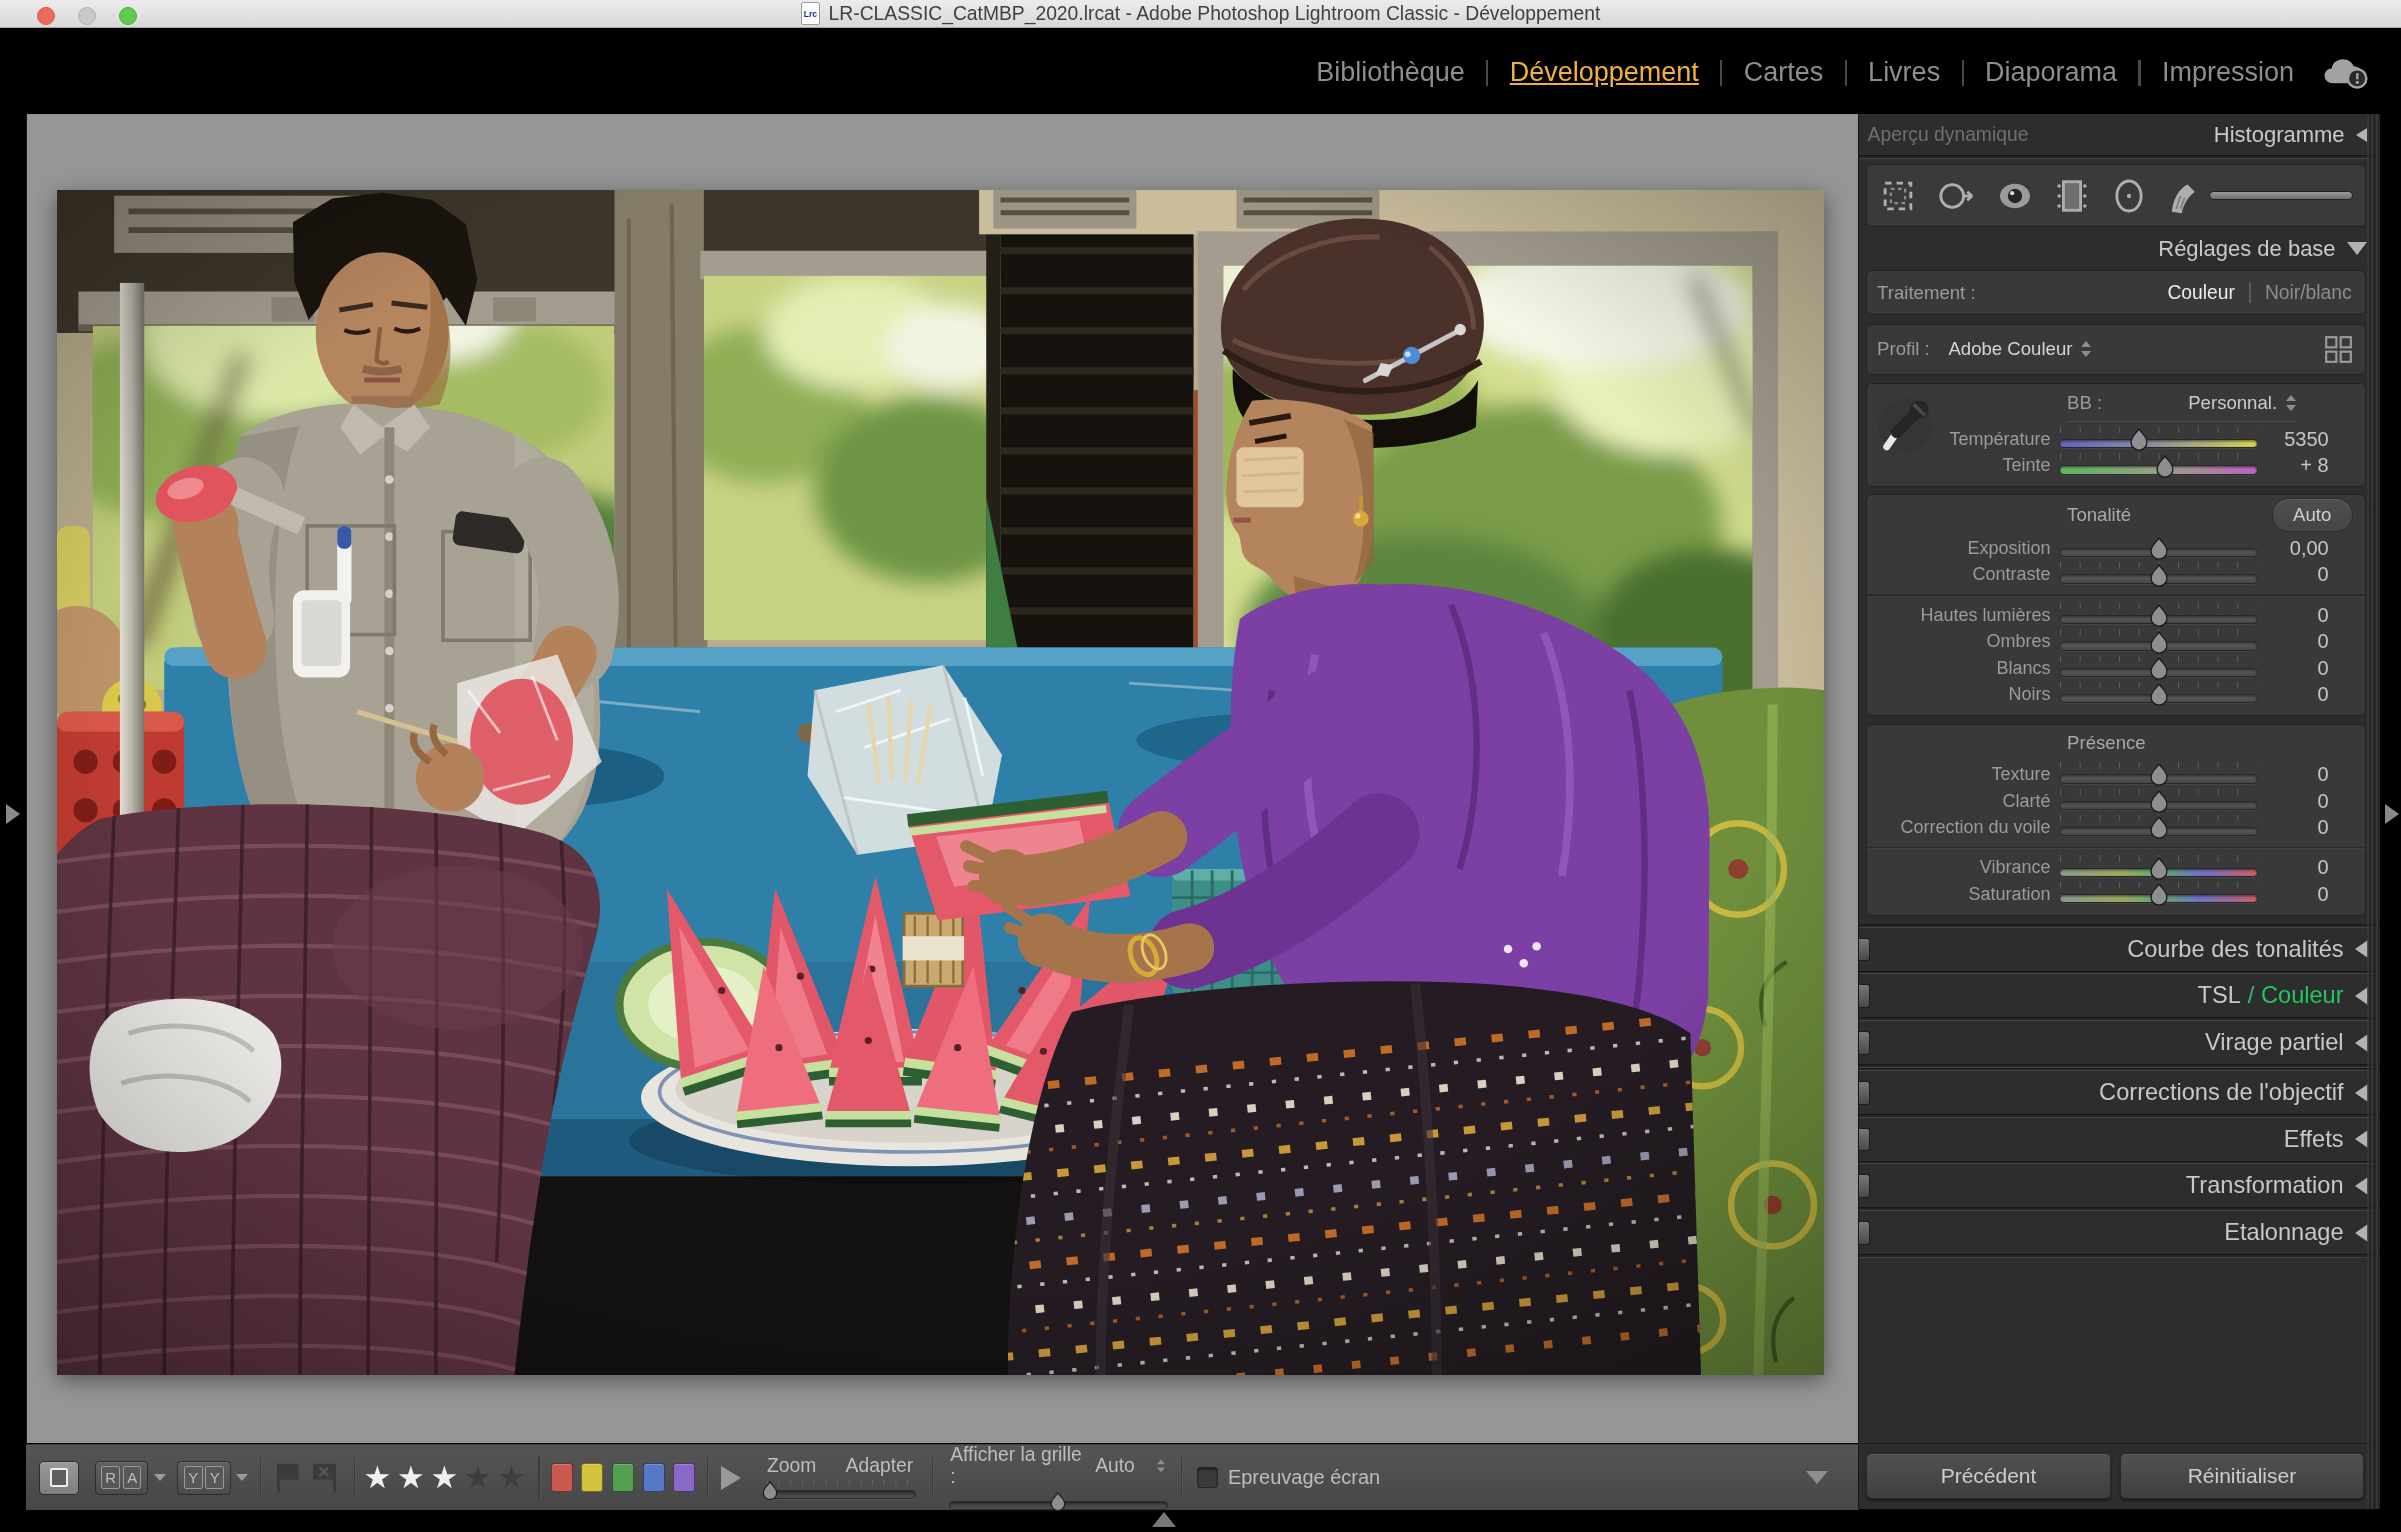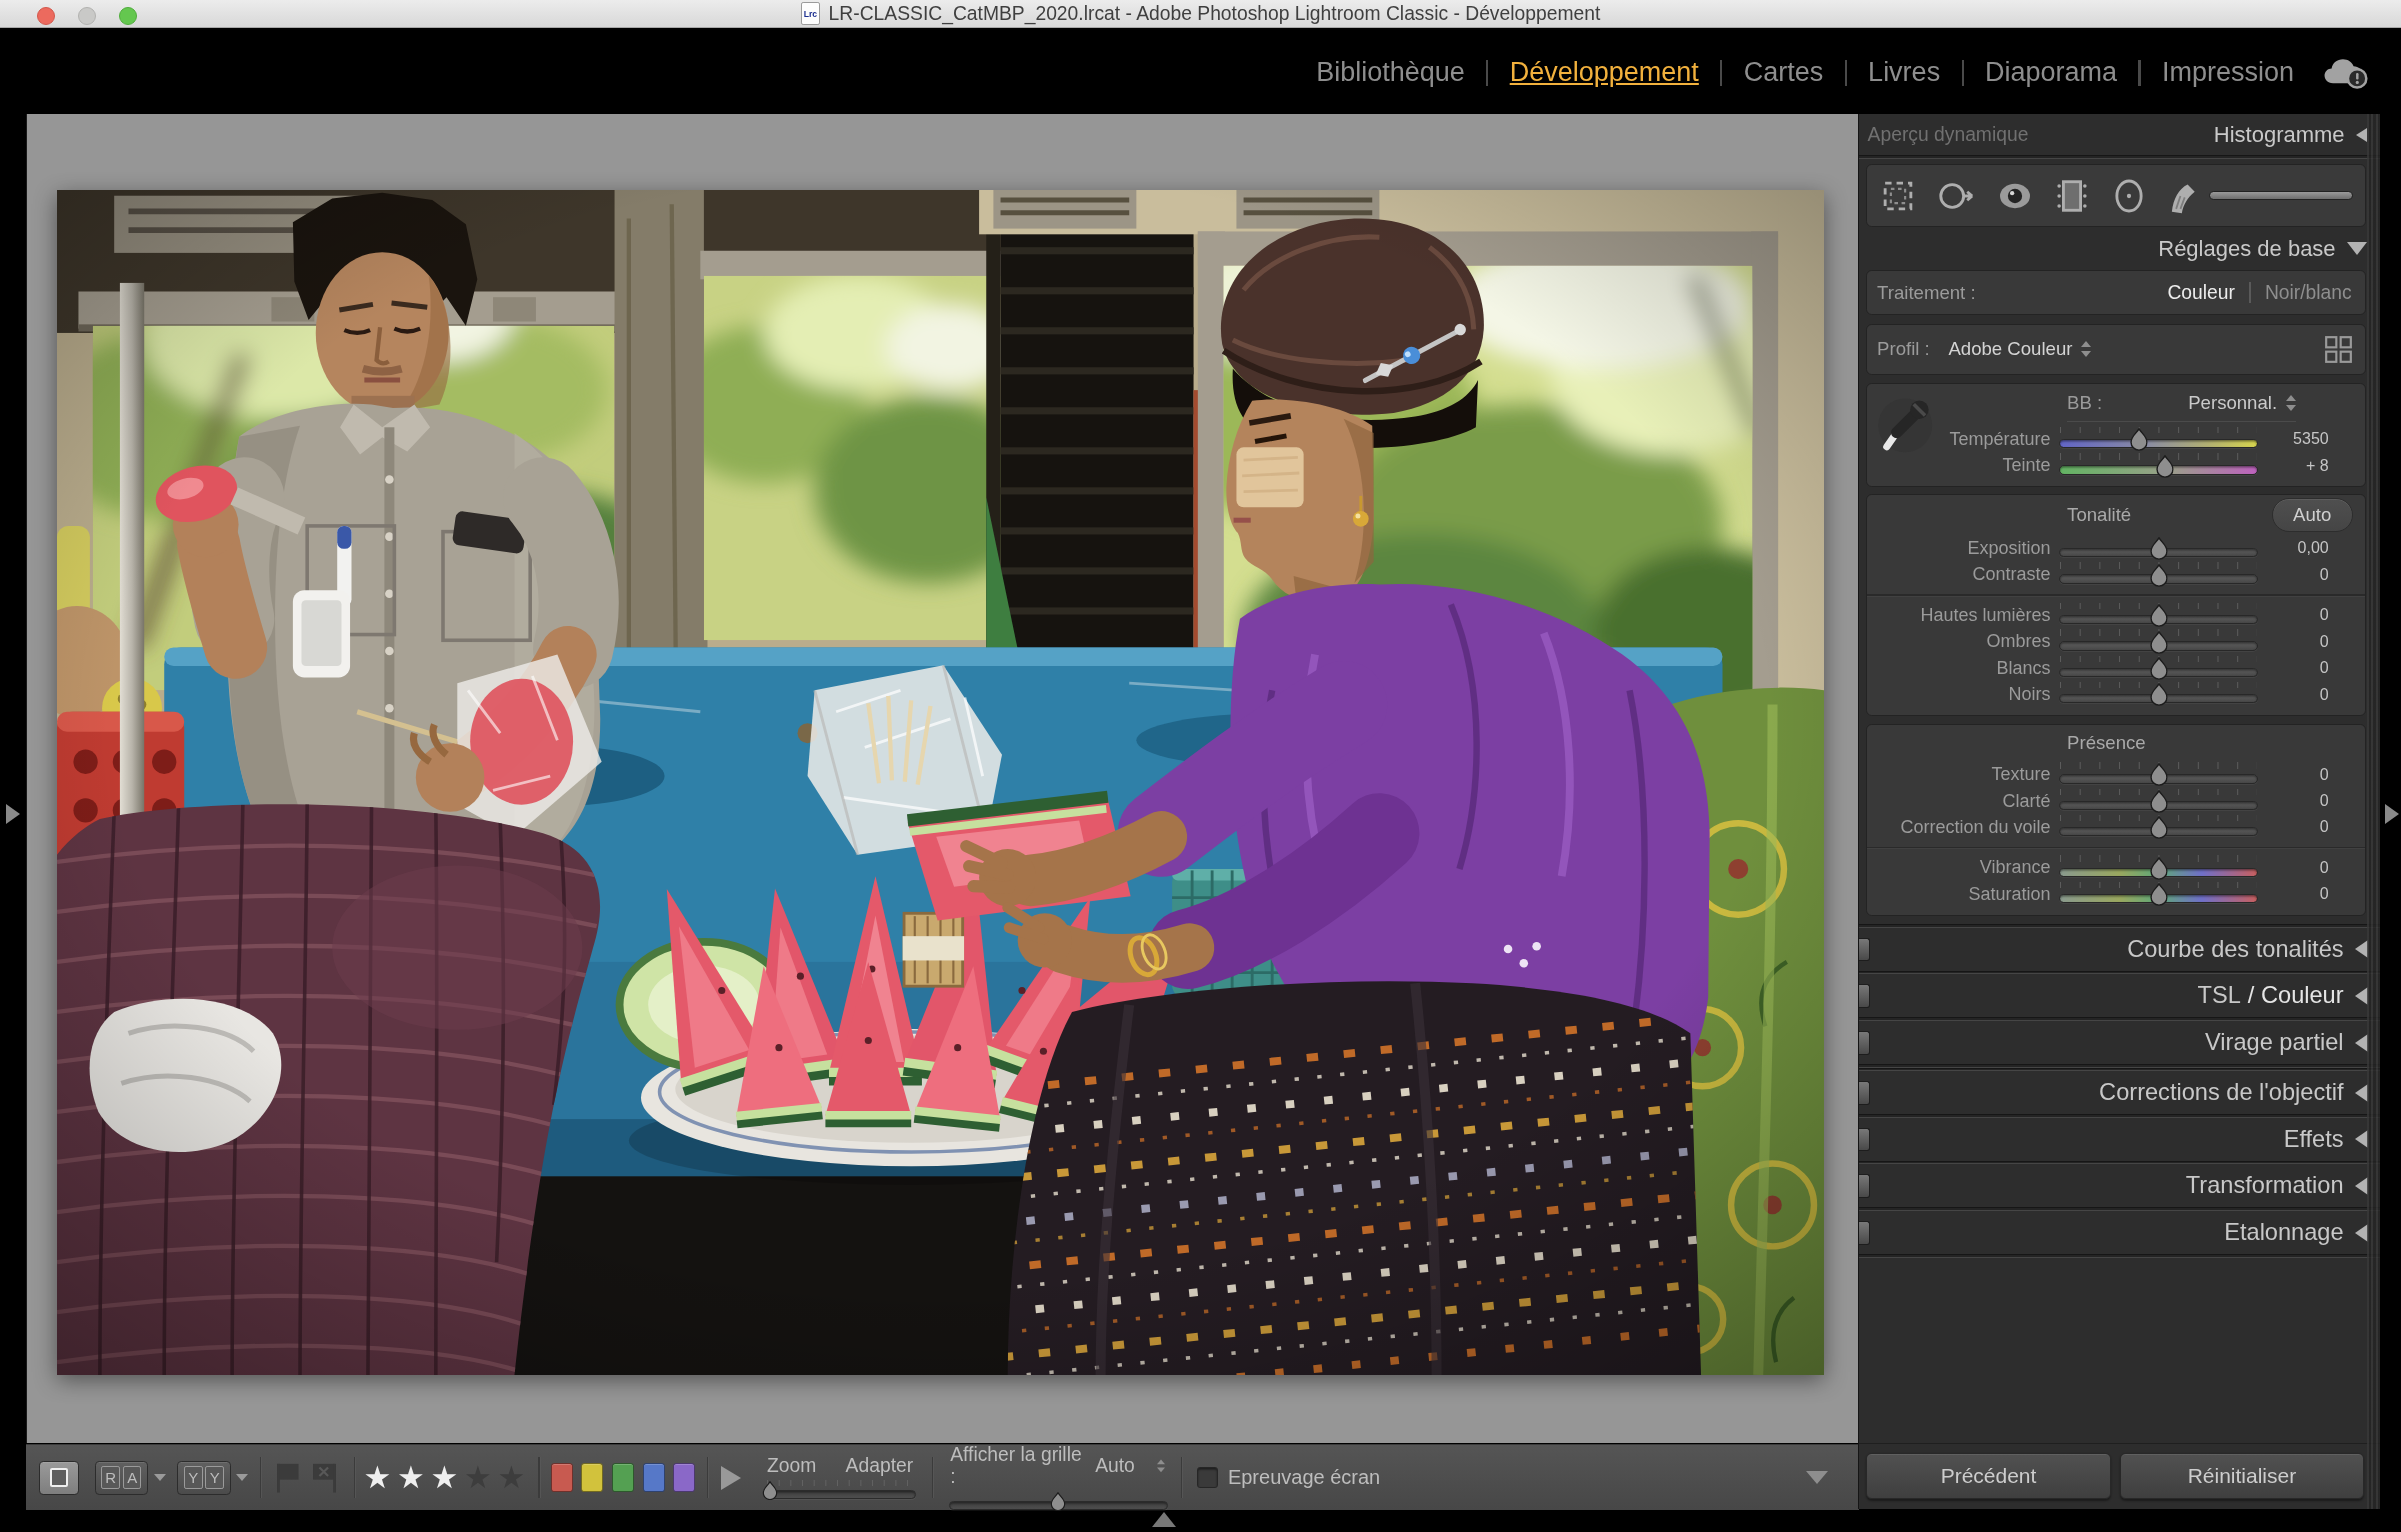--- a/index.html
+++ b/index.html
@@ -137,33 +137,33 @@
   .szone { position:relative; width:199px; height:26.4px; }
   .sticks { position:absolute; top:0.7px; left:1.4px; right:1.4px; height:6.4px;
     background-image:linear-gradient(90deg,#5C5C5C 1.4px,transparent 1.4px); background-size:10% 100%; }
   .strack { position:absolute; left:0; right:0; bottom:4.3px; height:9.3px; border-radius:5px;
     border:0.7px solid #282828; box-shadow:inset 0 1.4px 2.1px rgba(0,0,0,.45),0 0.7px 0 rgba(255,255,255,.07); }
   .t-plain { background:linear-gradient(#606060,#474747); }
   .t-temp { background:linear-gradient(90deg,#6265C6 0%,#8B8DA2 45%,#B2B072 75%,#D6D44E 100%); }
   .t-tint { background:linear-gradient(90deg,#63B463 0%,#9AA08A 55%,#BE62BE 100%); }
   .t-rainbow { background:linear-gradient(90deg,#8A9A8E 0%,#9AA860 30%,#60A878 50%,#7070C8 72%,#C86060 100%); }
   .sthumb { position:absolute; bottom:1.4px; width:18.6px; height:23px; transform:translateX(-50%); }
-  .svalue { flex:1; text-align:right; padding-right:36px; color:#C6C6C6; font-size:16px; }
+  .svalue { flex:1; text-align:right; padding-right:36px; color:#C6C6C6; font-size:20px; }
 
   #tone-box { padding-bottom:7.1px; }
   #pres-box { padding-bottom:7.1px; }
   .box .inner-divider.mid { margin:6.4px 0; }
 
   .crow { position:relative; height:43px; display:flex; align-items:center; padding-right:12px;
     justify-content:flex-end; }
   .ctoggle { position:absolute; left:0; top:10px; width:11.4px; height:23.6px;
     background:linear-gradient(#787878,#494949); border:1.4px solid #1D1D1D; border-left:none;
     border-radius:0 2.9px 2.9px 0; }
   .ctitle { font-size:23.6px; color:#C8C8C8; }
-  .ctitle .sec { color:#e5e5e5; margin-left:7.1px; }
+  .ctitle .sec { color:#22c55e; margin-left:7.1px; }
 
   #panel-buttons { margin-top:auto; height:66px; border-top:1.4px solid #1F1F1F;
     display:flex; gap:8.6px; padding:8.6px 15.7px 10px 7.1px; }
   .pbtn { flex:1; background:linear-gradient(#515151,#3F3F3F); border:0.7px solid #282828; border-radius:5.7px;
     box-shadow:inset 0 0.7px 0 rgba(255,255,255,.12),0 1.4px 2.1px rgba(0,0,0,.4);
     color:#CDCDCD; font-size:21px; display:flex; align-items:center; justify-content:center; }
 </style>
 </head>
 <body>
 

